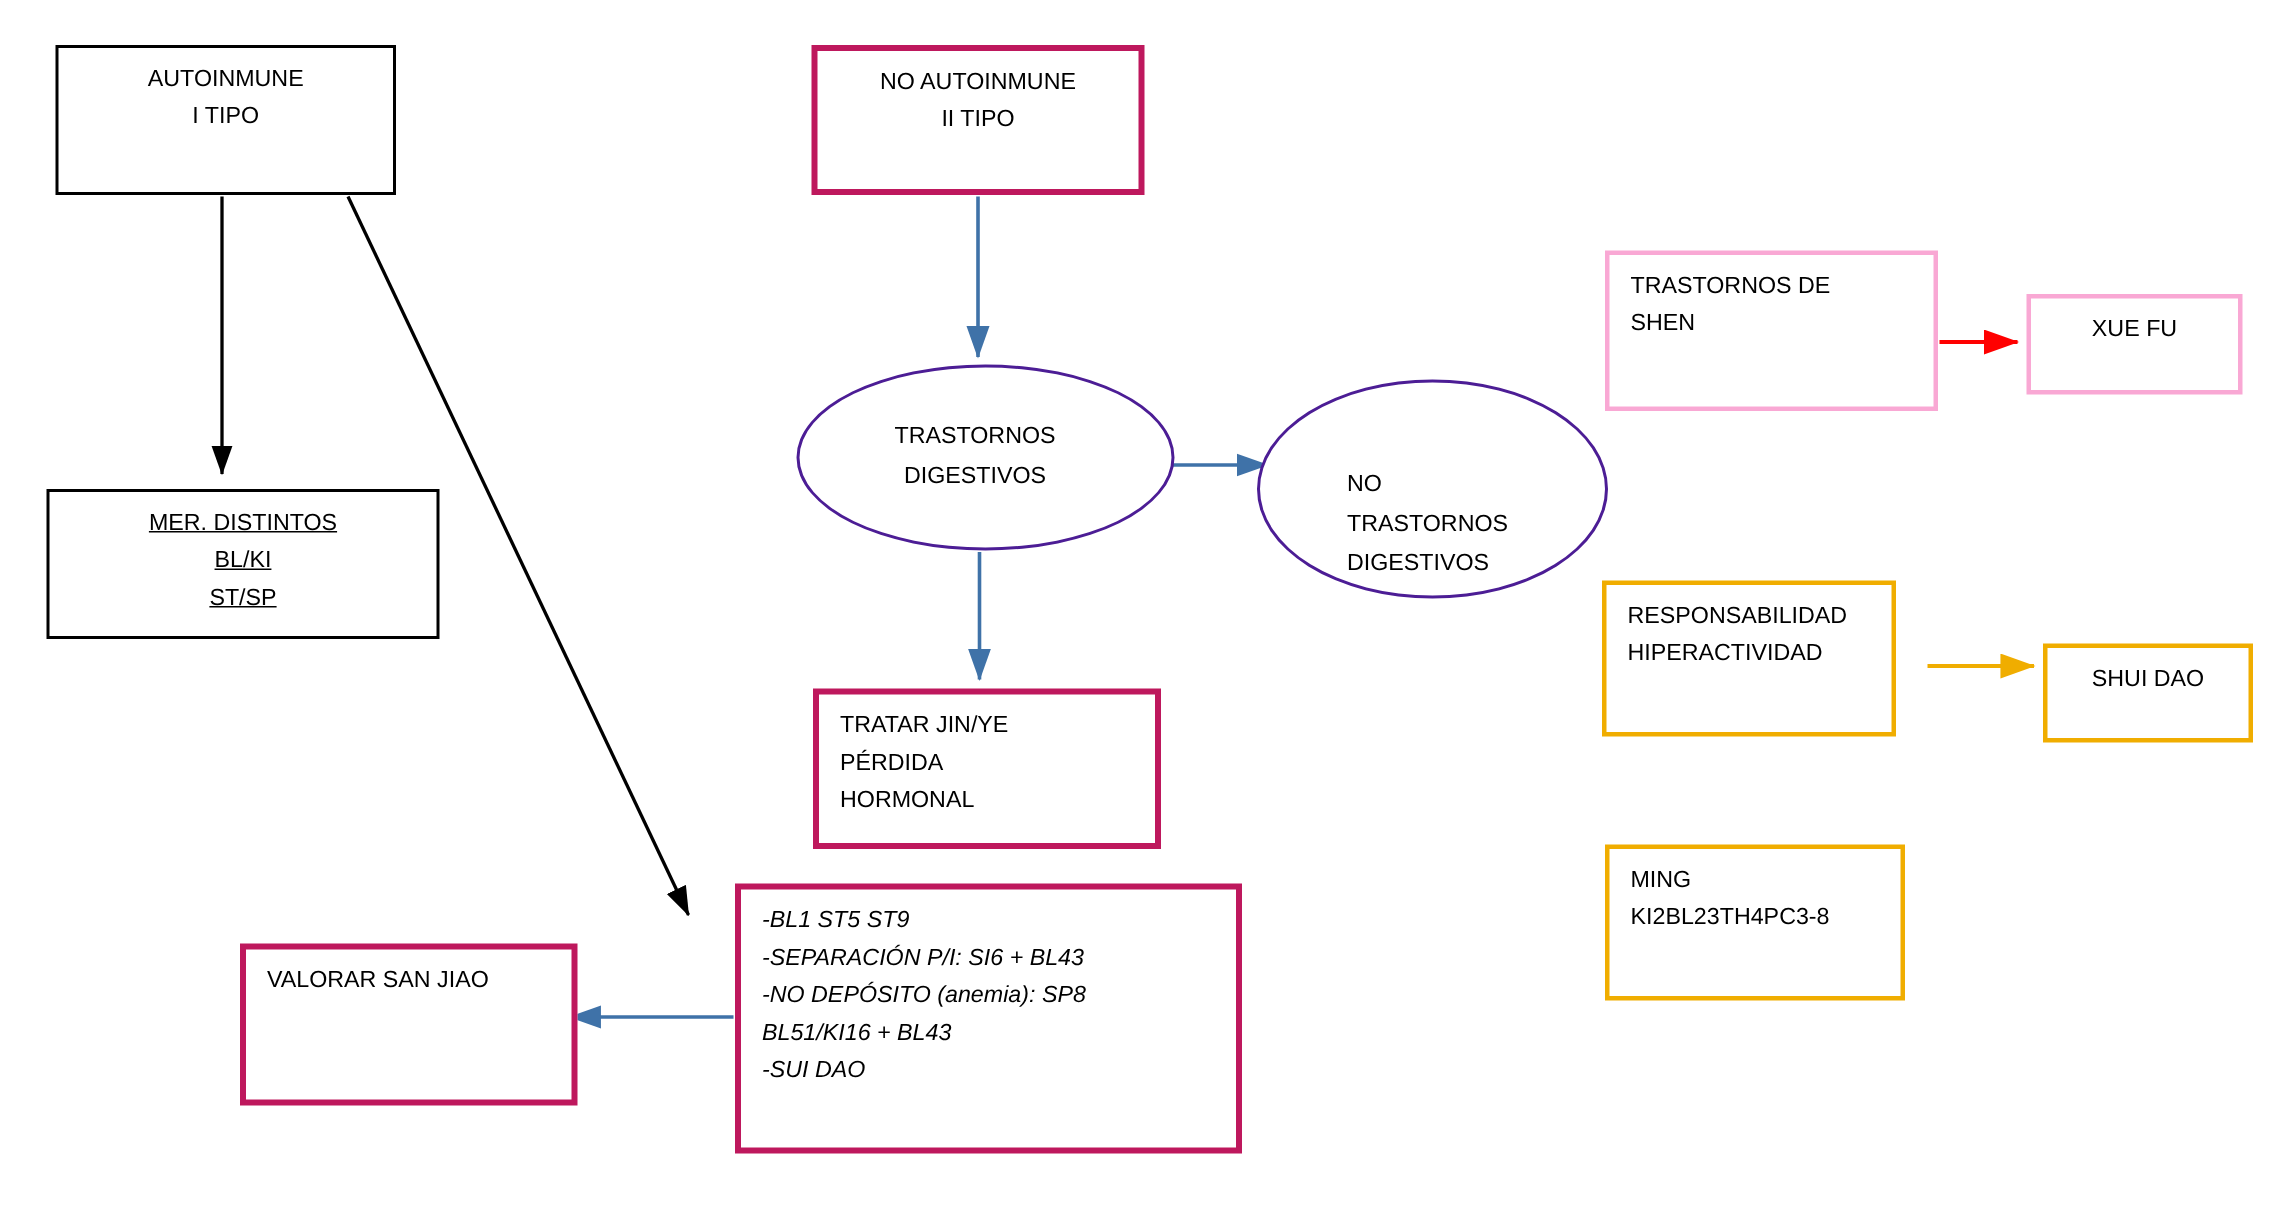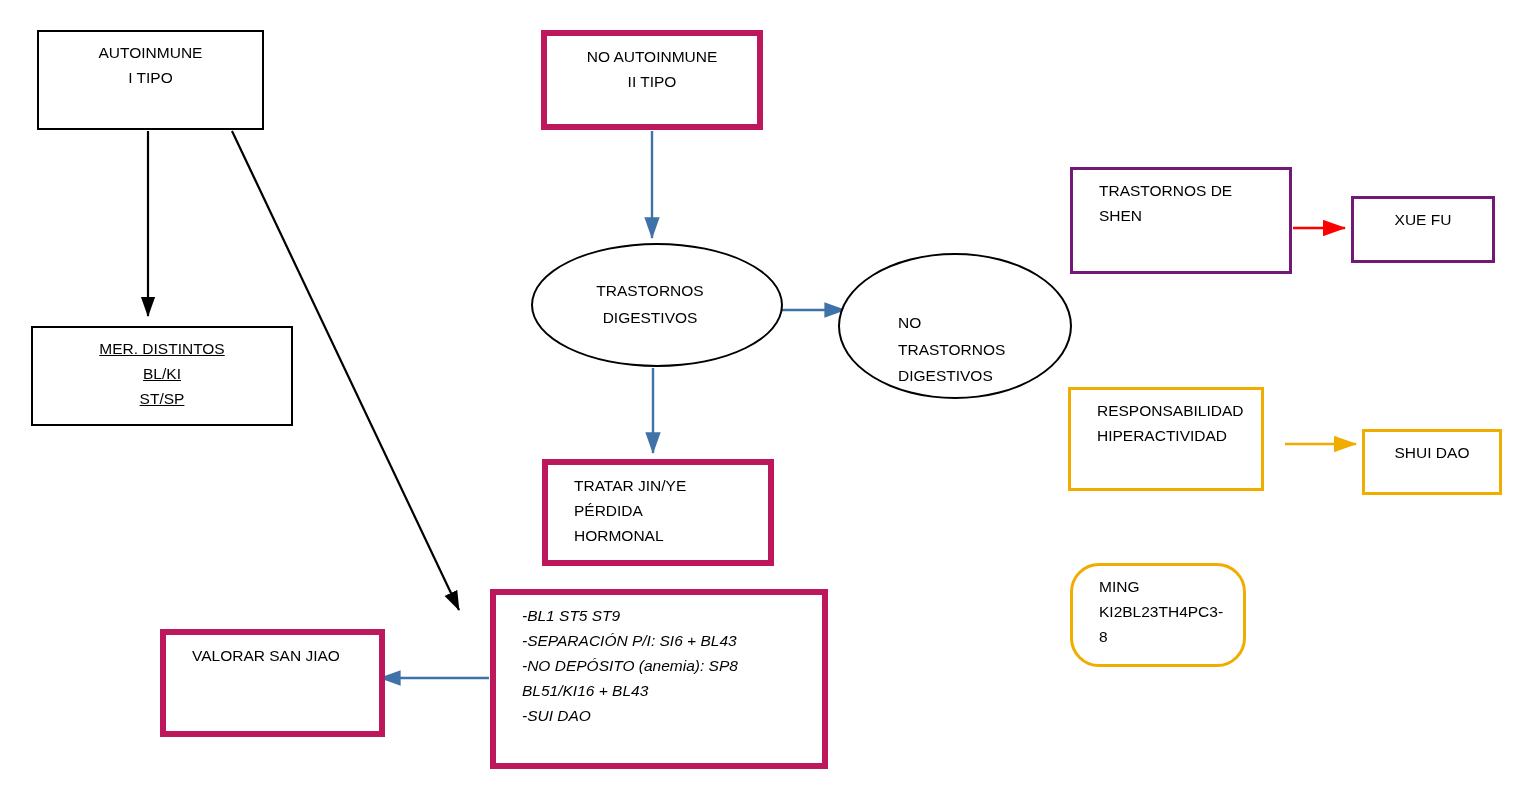--- a/index.html
+++ b/index.html
@@ -15,38 +15,38 @@
     font-family: "Liberation Sans", sans-serif;
     overflow: hidden;
   }
   .node {
     position: absolute;
     box-sizing: border-box;
     background: #ffffff;
     font-size: 15.5px;
     line-height: 1.62;
     color: #000000;
-    padding: 8px 26px;
+    padding: 8px 14px;
     white-space: pre-line;
   }
   .node.centered {
     text-align: center;
   }
   .node.left {
     text-align: left;
   }
   .box-black  { border: 2px solid #000000; }
-  .box-blue   { border: 6px solid #be185d; }
-  .box-red    { border: 3px solid #701a75; }
+  .box-blue   { border: 4px solid #be185d; }
+  .box-red    { border: 3px solid #f9a8d4; }
   .box-orange { border: 3px solid #f0ad00; }
 
   .ellipse {
     position: absolute;
     box-sizing: border-box;
-    border: 2px solid #000000;
+    border: 2px solid #4c1d95;
     border-radius: 50%;
     background: #ffffff;
     font-size: 15.5px;
     line-height: 1.72;
     color: #000000;
     white-space: pre-line;
     display: flex;
     align-items: center;
   }
   .ellipse .etext { width: 100%; }
@@ -114,17 +114,17 @@
 -NO DEPÓSITO (anemia): SP8
 BL51/KI16 + BL43
 -SUI DAO</span></div>
       <div class="node box-blue left" style="left: 148px; top: 629px; width: 225px; height: 108px; margin-left: 12px;"><span>VALORAR SAN JIAO</span></div>
       <div class="node box-red left" style="left: 1070px; top: 167px; width: 222px; height: 107px;"><span>TRASTORNOS DE
 SHEN</span></div>
       <div class="node box-red centered" style="left: 1351px; top: 196px; width: 144px; height: 67px;"><span>XUE FU</span></div>
       <div class="node box-orange left" style="left: 1068px; top: 387px; width: 196px; height: 104px;"><span>RESPONSABILIDAD
 HIPERACTIVIDAD</span></div>
       <div class="node box-orange centered" style="left: 1362px; top: 401px; width: 140px; height: 66px; margin-top: 28px;"><span>SHUI DAO</span></div>
-      <div class="node box-orange left" style="left: 1070px; top: 563px; width: 176px; height: 104px; border-radius: 29px;"><span>MING
+      <div class="node box-orange left" style="left: 1070px; top: 563px; width: 200px; height: 104px;"><span>MING
 KI2BL23TH4PC3-8</span></div>
     </div>
 
 </div>
 
 </body></html>

